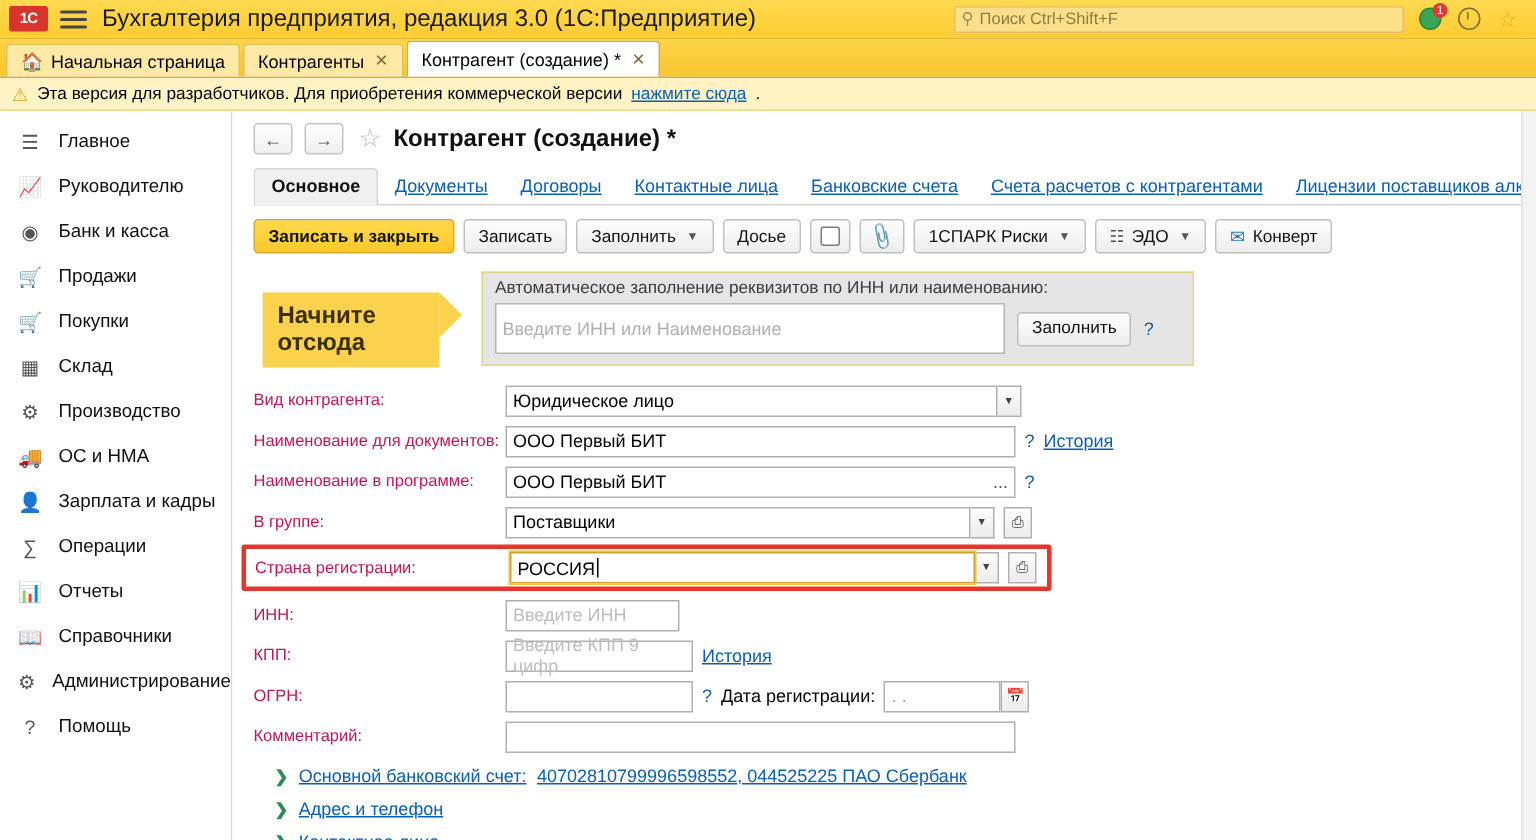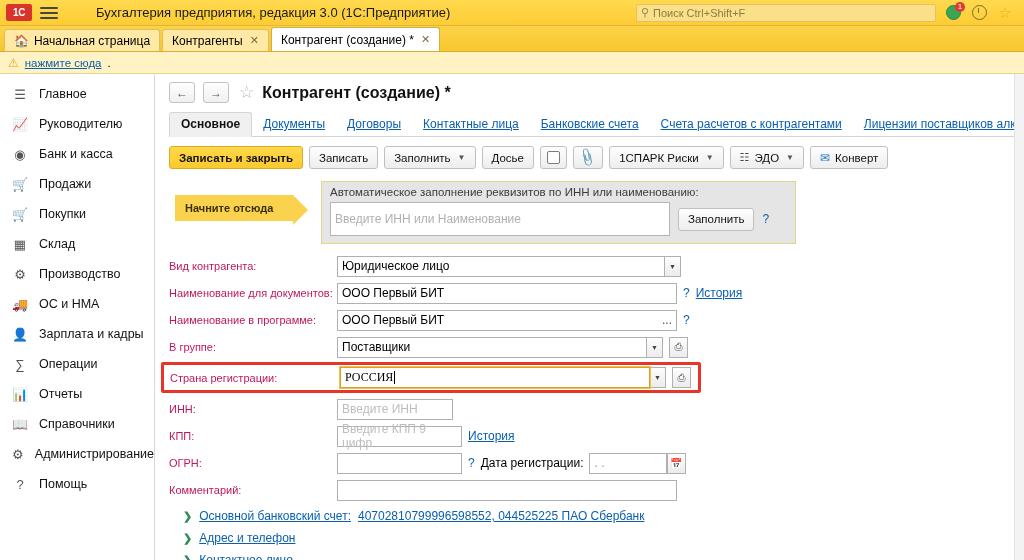--- a/index.html
+++ b/index.html
@@ -28,21 +28,21 @@
     background: #d9342b;
     color: #fff;
     font-size: 10px; font-weight: bold;
     display: flex; align-items: center; justify-content: center;
     border-radius: 2px;
     margin-right: 8px;
     letter-spacing: -0.5px;
   }
   .burger { width: 18px; margin-right: 10px; display: flex; flex-direction: column; gap: 3px; cursor: pointer;}
   .burger i { display: block; height: 2px; background: #444; border-radius: 1px; }
-  .title-text { font-size: 13px; color: #1a1a1a; white-space: nowrap; margin-left: 28px; }
+  .title-text { font-size: 16px; color: #1a1a1a; white-space: nowrap; }
   .title-spacer { flex: 1; }
   .searchbox {
     width: 300px; height: 18px;
     background: #fbe089;
     border: 1px solid #e3c263;
     border-radius: 2px;
     display: flex; align-items: center;
     padding: 0 4px;
     color: #8a7c46;
     font-size: 11px;
@@ -181,21 +181,21 @@
   .ico-env { font-size: 12px; color: #1f78c8; }
   .ico-plug { font-size: 11px; color: #4a4a4a; }
 
   
   .hintrow { display: flex; align-items: flex-start; margin-bottom: 10px; }
   .hint-arrow {
     position: relative;
     background: #fbd24e;
     color: #3b3000;
     font-weight: bold;
-    font-size: 11px;
+    font-size: 16px;
     padding: 7px 14px 7px 10px;
     width: 118px;
     margin-top: 14px;
     margin-left: 6px;
   }
   .hint-arrow::after {
     content: "";
     position: absolute; right: -15px; top: 0;
     border-top: 15px solid transparent;
     border-bottom: 15px solid transparent;
@@ -256,21 +256,21 @@
   .highlight {
     border: 3px solid #e8352a;
     border-radius: 2px;
     padding: 2px 6px 2px 6px;
     margin-left: -8px;
     margin-bottom: 4px;
     width: 540px;
     display: flex; align-items: center; height: 31px;
   }
   .highlight .flabel { width: 170px; }
-  .field.focused { border: 1px solid #d6a02a; outline: 1px solid #f0c24a; font-family: Liberation Serif, serif; }
+  .field.focused { border: 1px solid #d6a02a; outline: 1px solid #f0c24a; }
   .caret-bar { display:inline-block; width:1px; height:13px; background:#000; margin-left:1px; }
 
   
   .sect { display: flex; align-items: center; gap: 7px; height: 22px; margin-left: 14px; font-size: 12px; }
   .chev { color: #2e8b57; font-size: 11px; font-weight: bold; }
   .sect .t { color: #0b5fb0; text-decoration: underline; cursor: pointer; }
   .sect .v { color: #0b5fb0; text-decoration: underline; }
 
   
   .vscroll {
@@ -316,20 +316,21 @@
     <span class="x">✕</span>
   </div>
   <div class="tab active">
     <span>Контрагент (создание) *</span>
     <span class="x">✕</span>
   </div>
 </div>
 
 <div class="warnbar">
   <span class="warn-tri">⚠</span>
+  <span>Эта версия для разработчиков. Для приобретения коммерческой версии</span>
   <a href="#">нажмите сюда</a>
   <span>.</span>
 </div>
 
 <div class="body">
 
   <div class="sidebar">
     <div class="side-item">
       <span class="side-ico">☰</span>
       <span>Главное</span>

